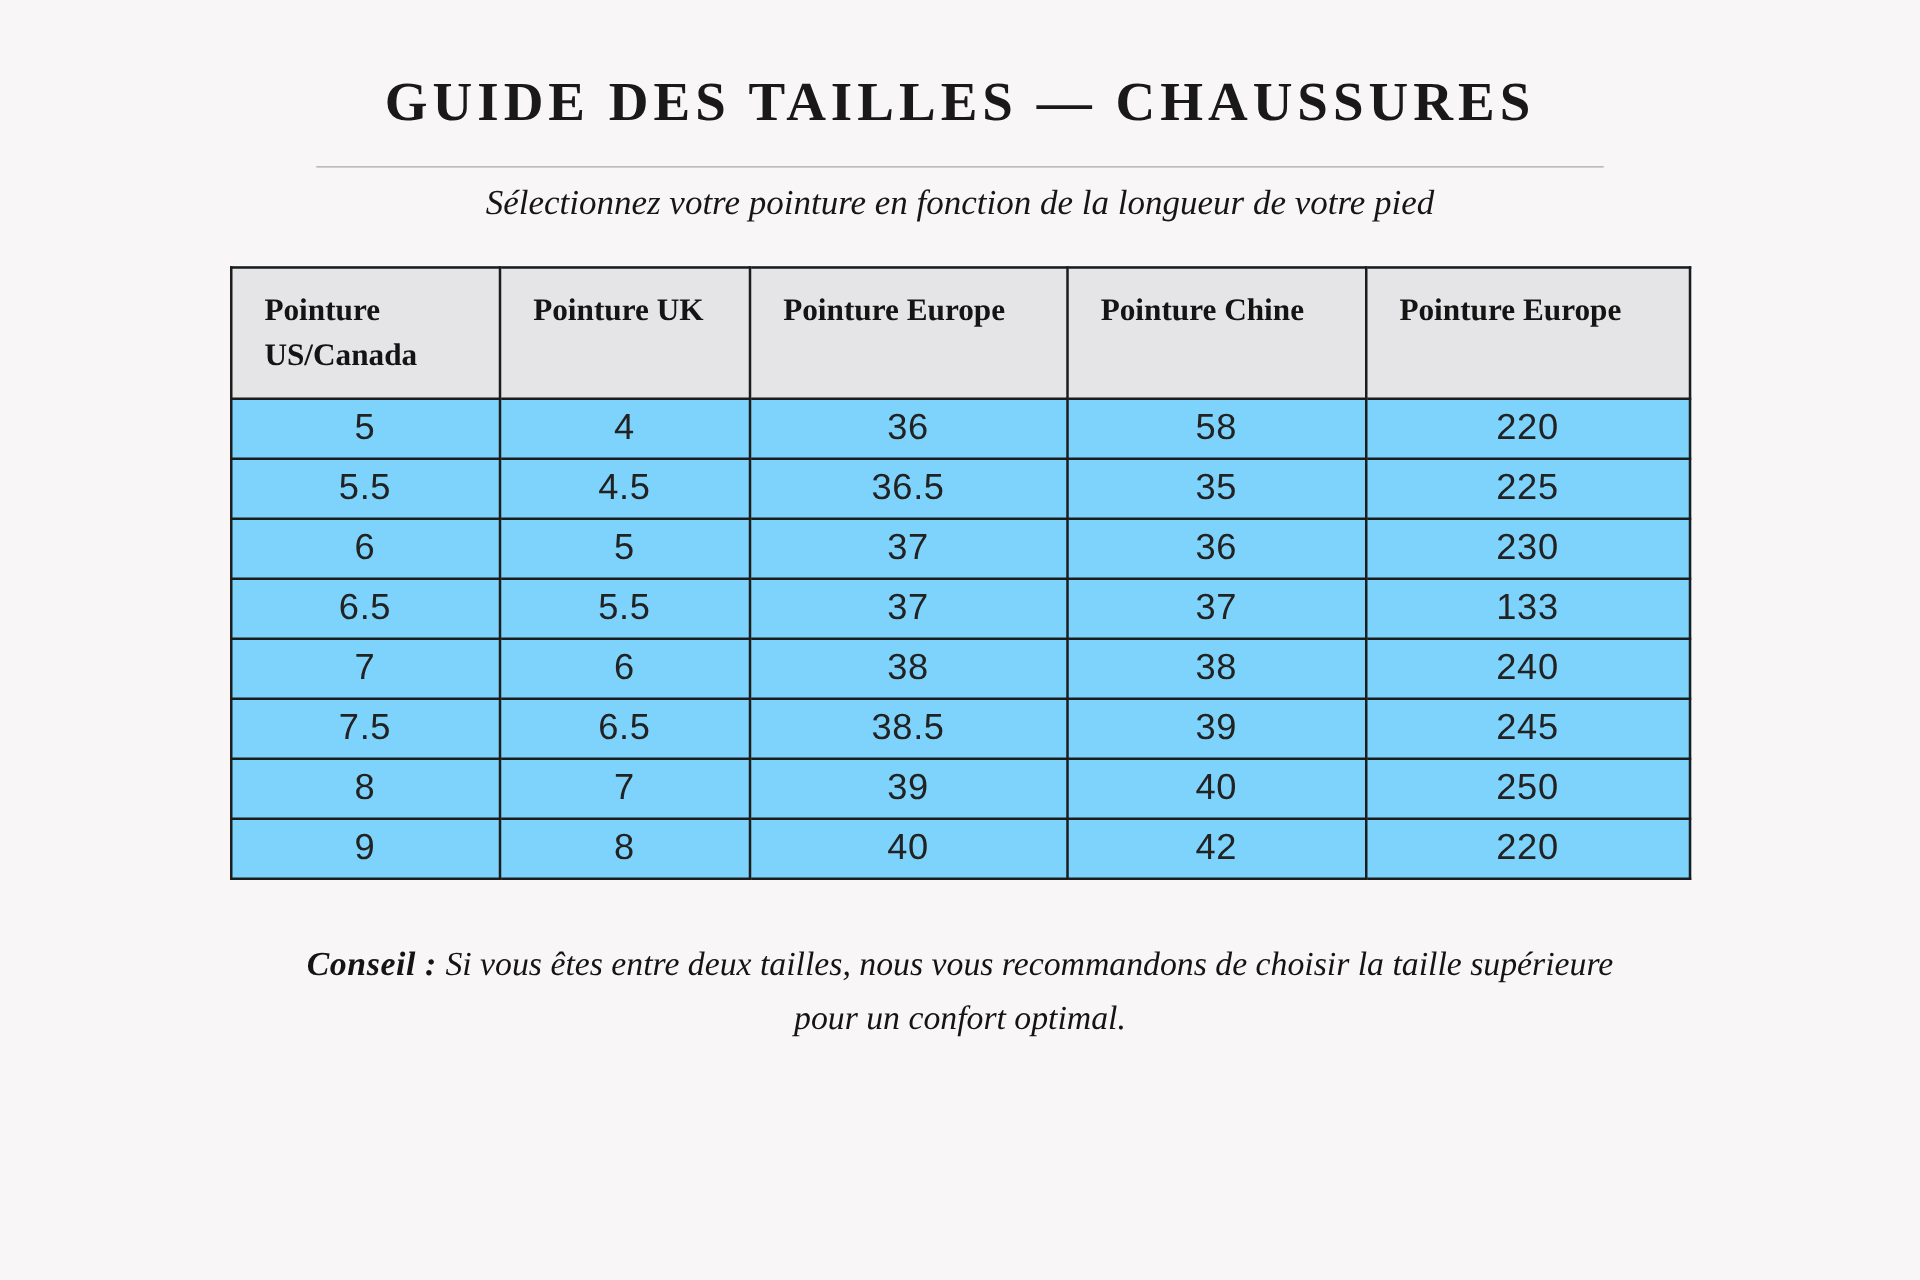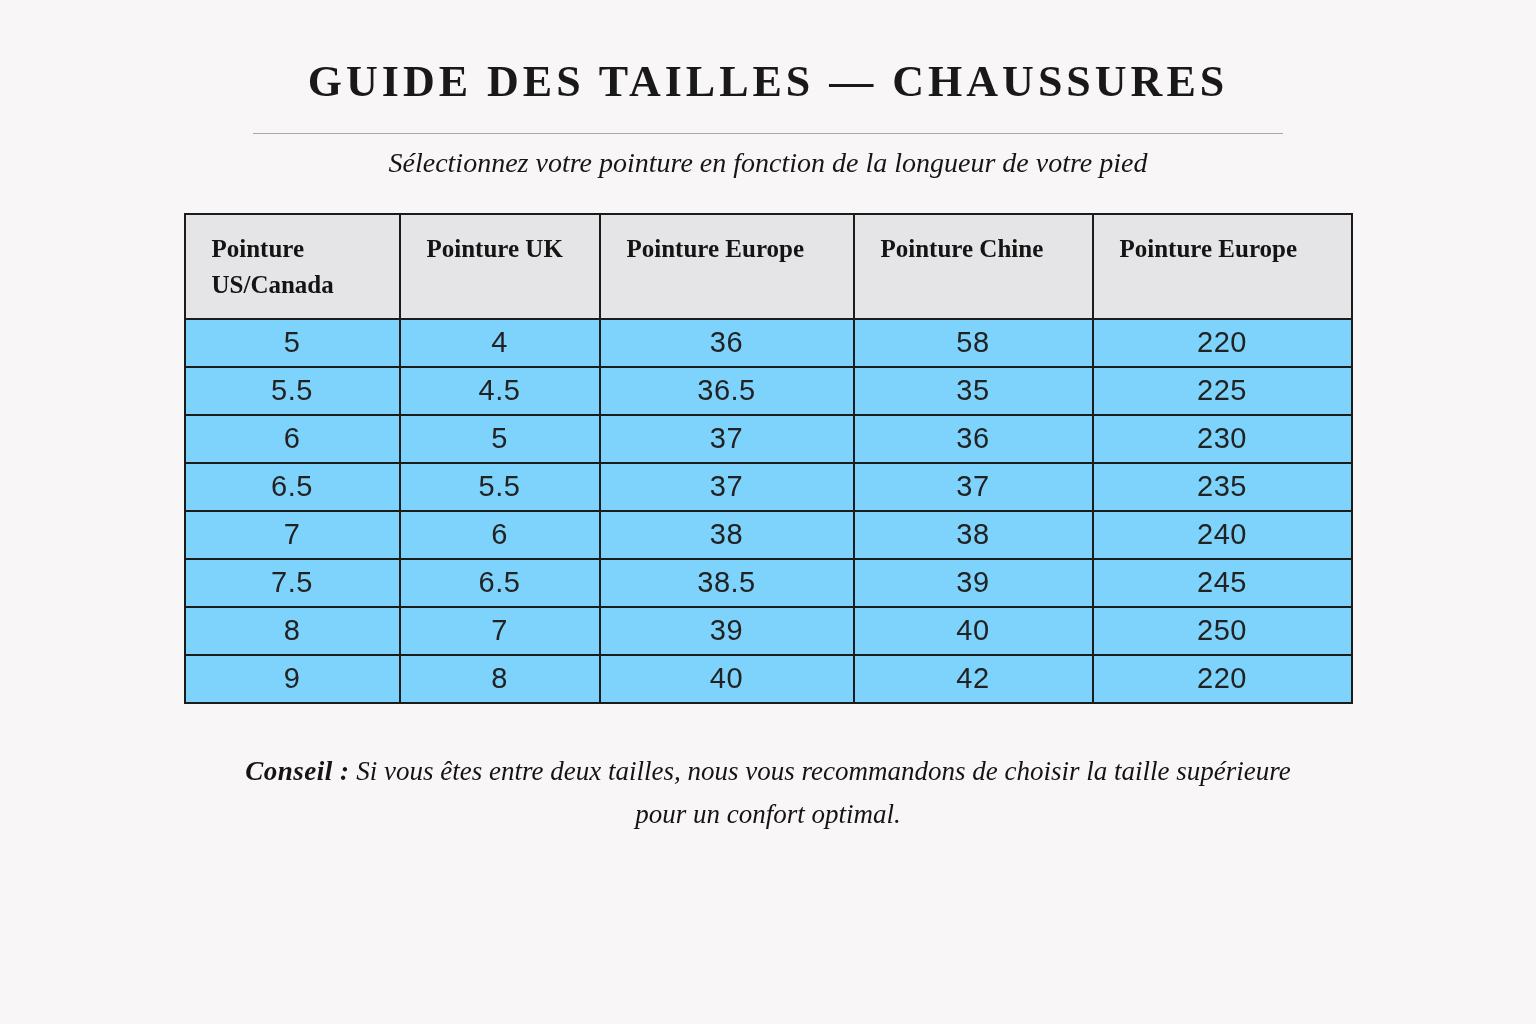--- a/index.html
+++ b/index.html
@@ -130,21 +130,21 @@
         <td>5</td>
         <td>37</td>
         <td>36</td>
         <td>230</td>
       </tr>
       <tr>
         <td>6.5</td>
         <td>5.5</td>
         <td>37</td>
         <td>37</td>
-        <td>235</td>
+        <td>133</td>
       </tr>
       <tr>
         <td>7</td>
         <td>6</td>
         <td>38</td>
         <td>38</td>
         <td>240</td>
       </tr>
       <tr>
         <td>7.5</td>

